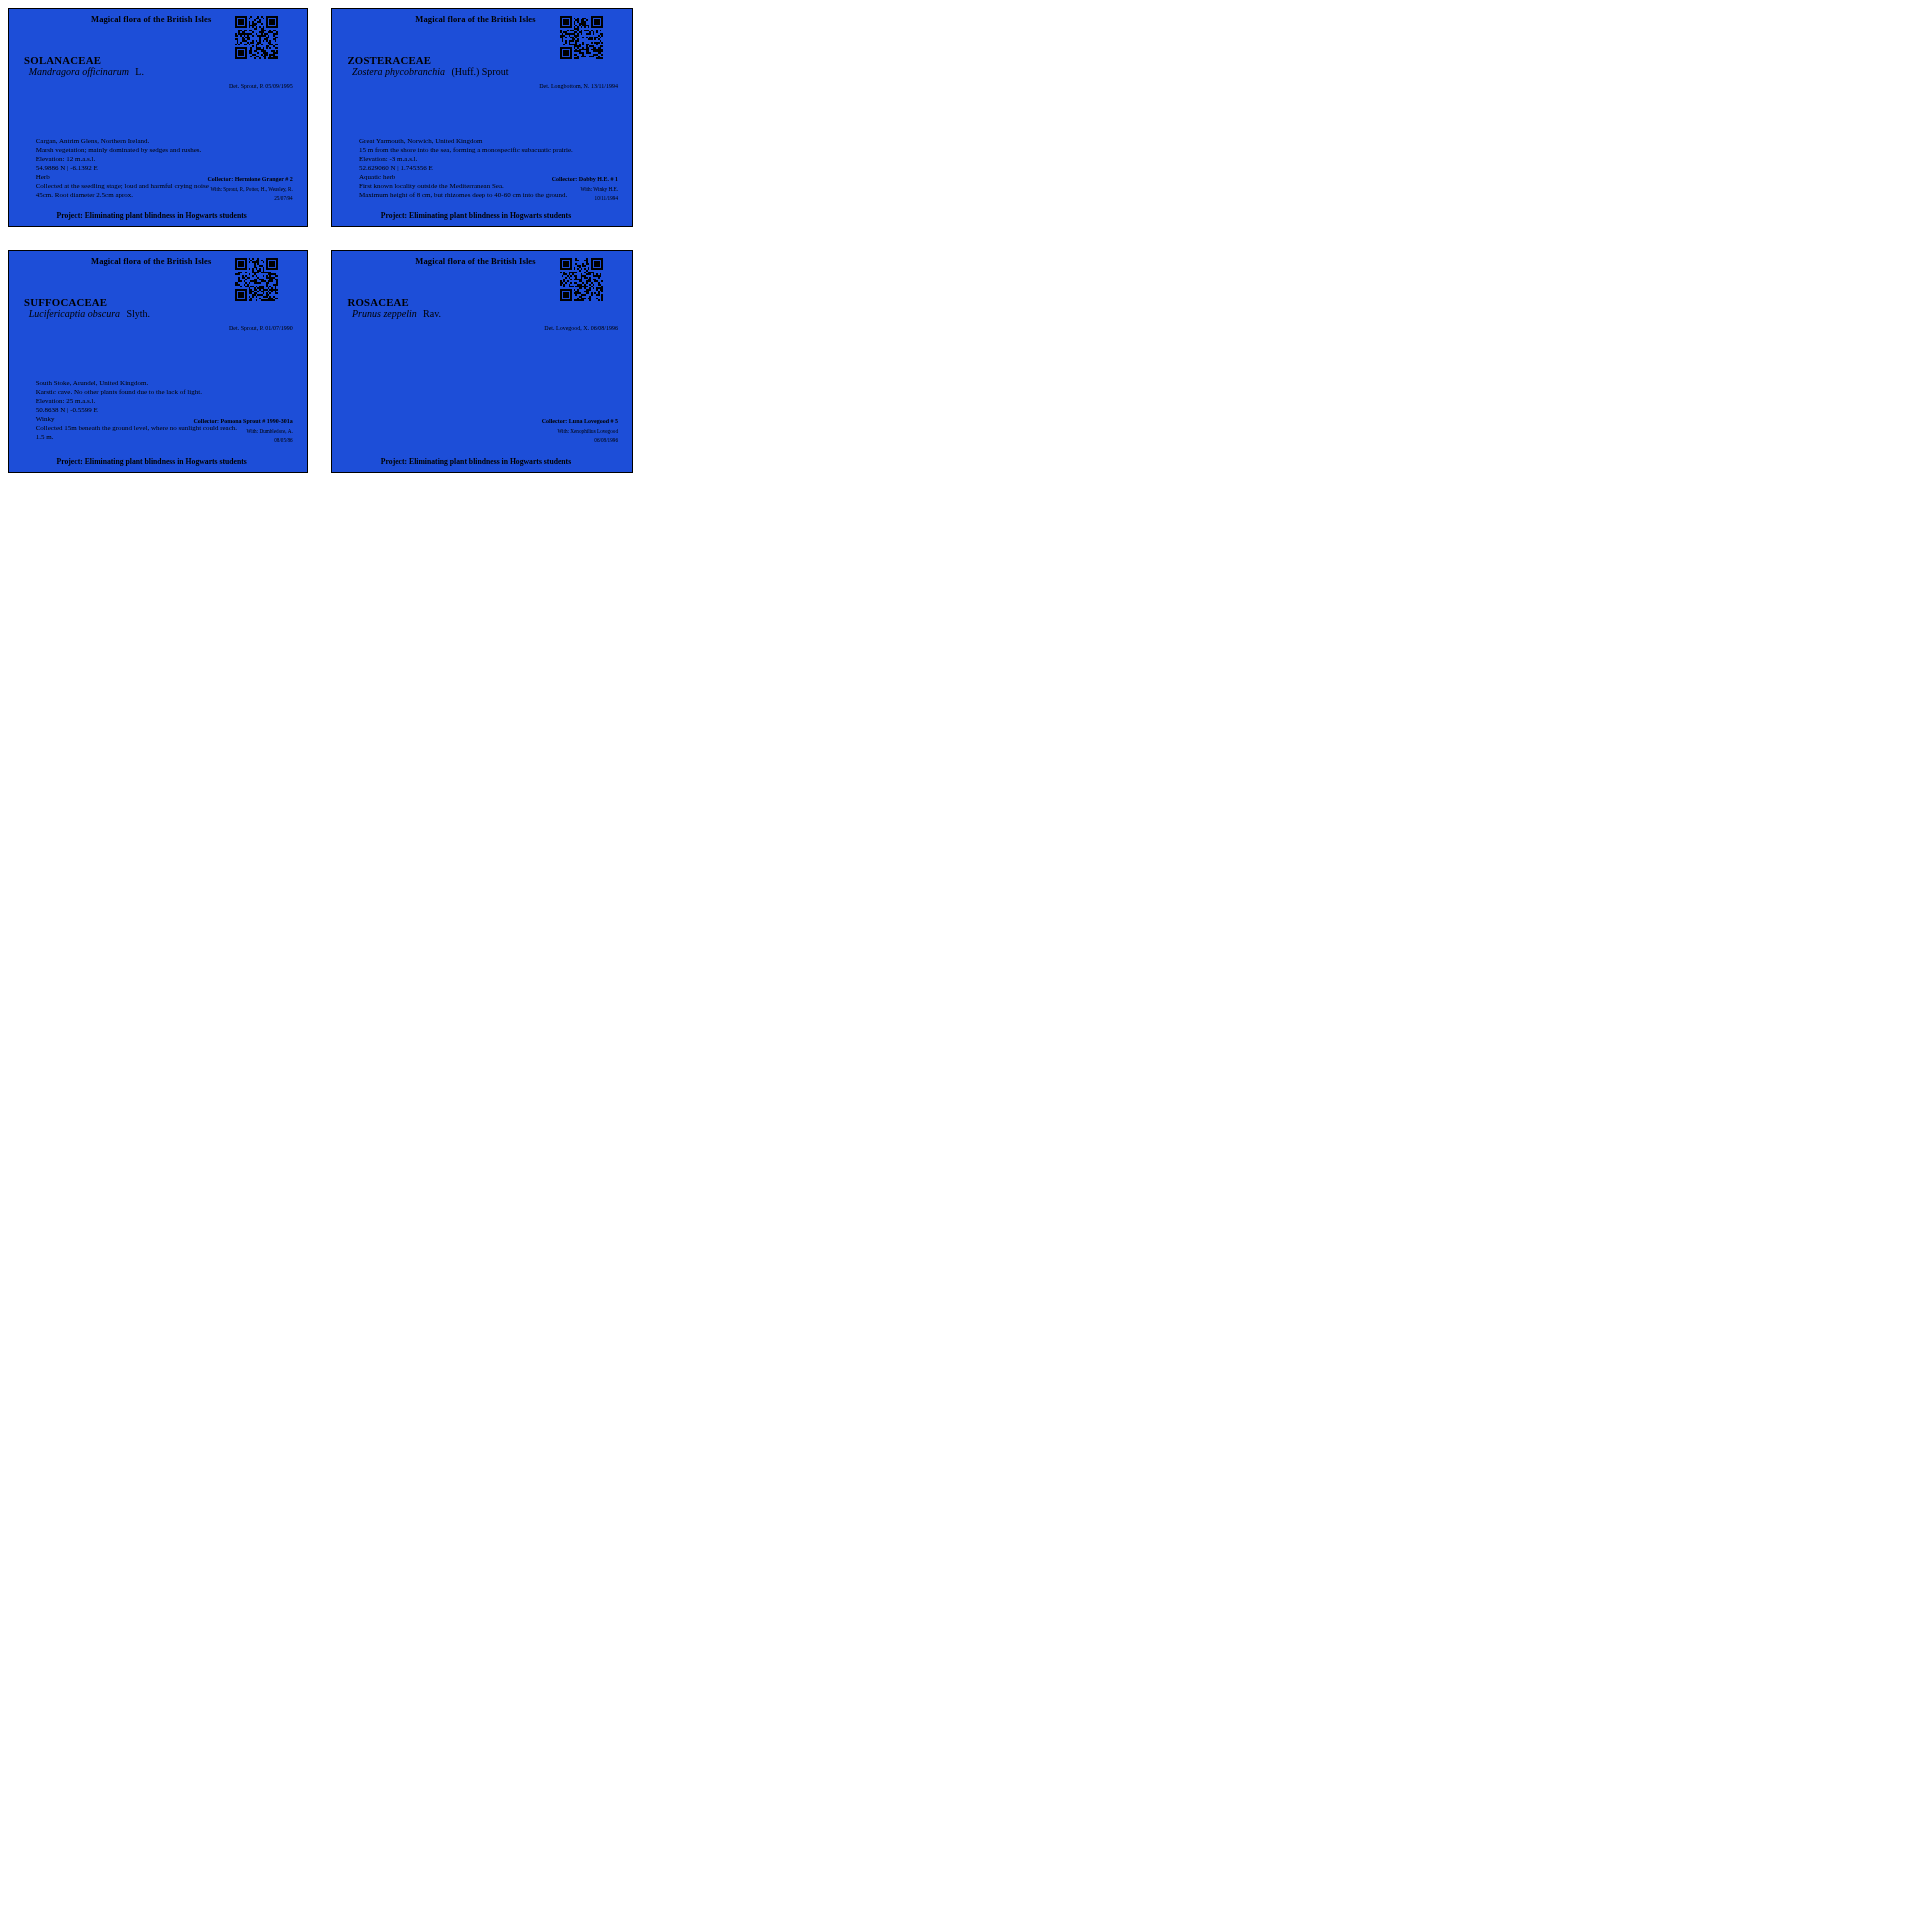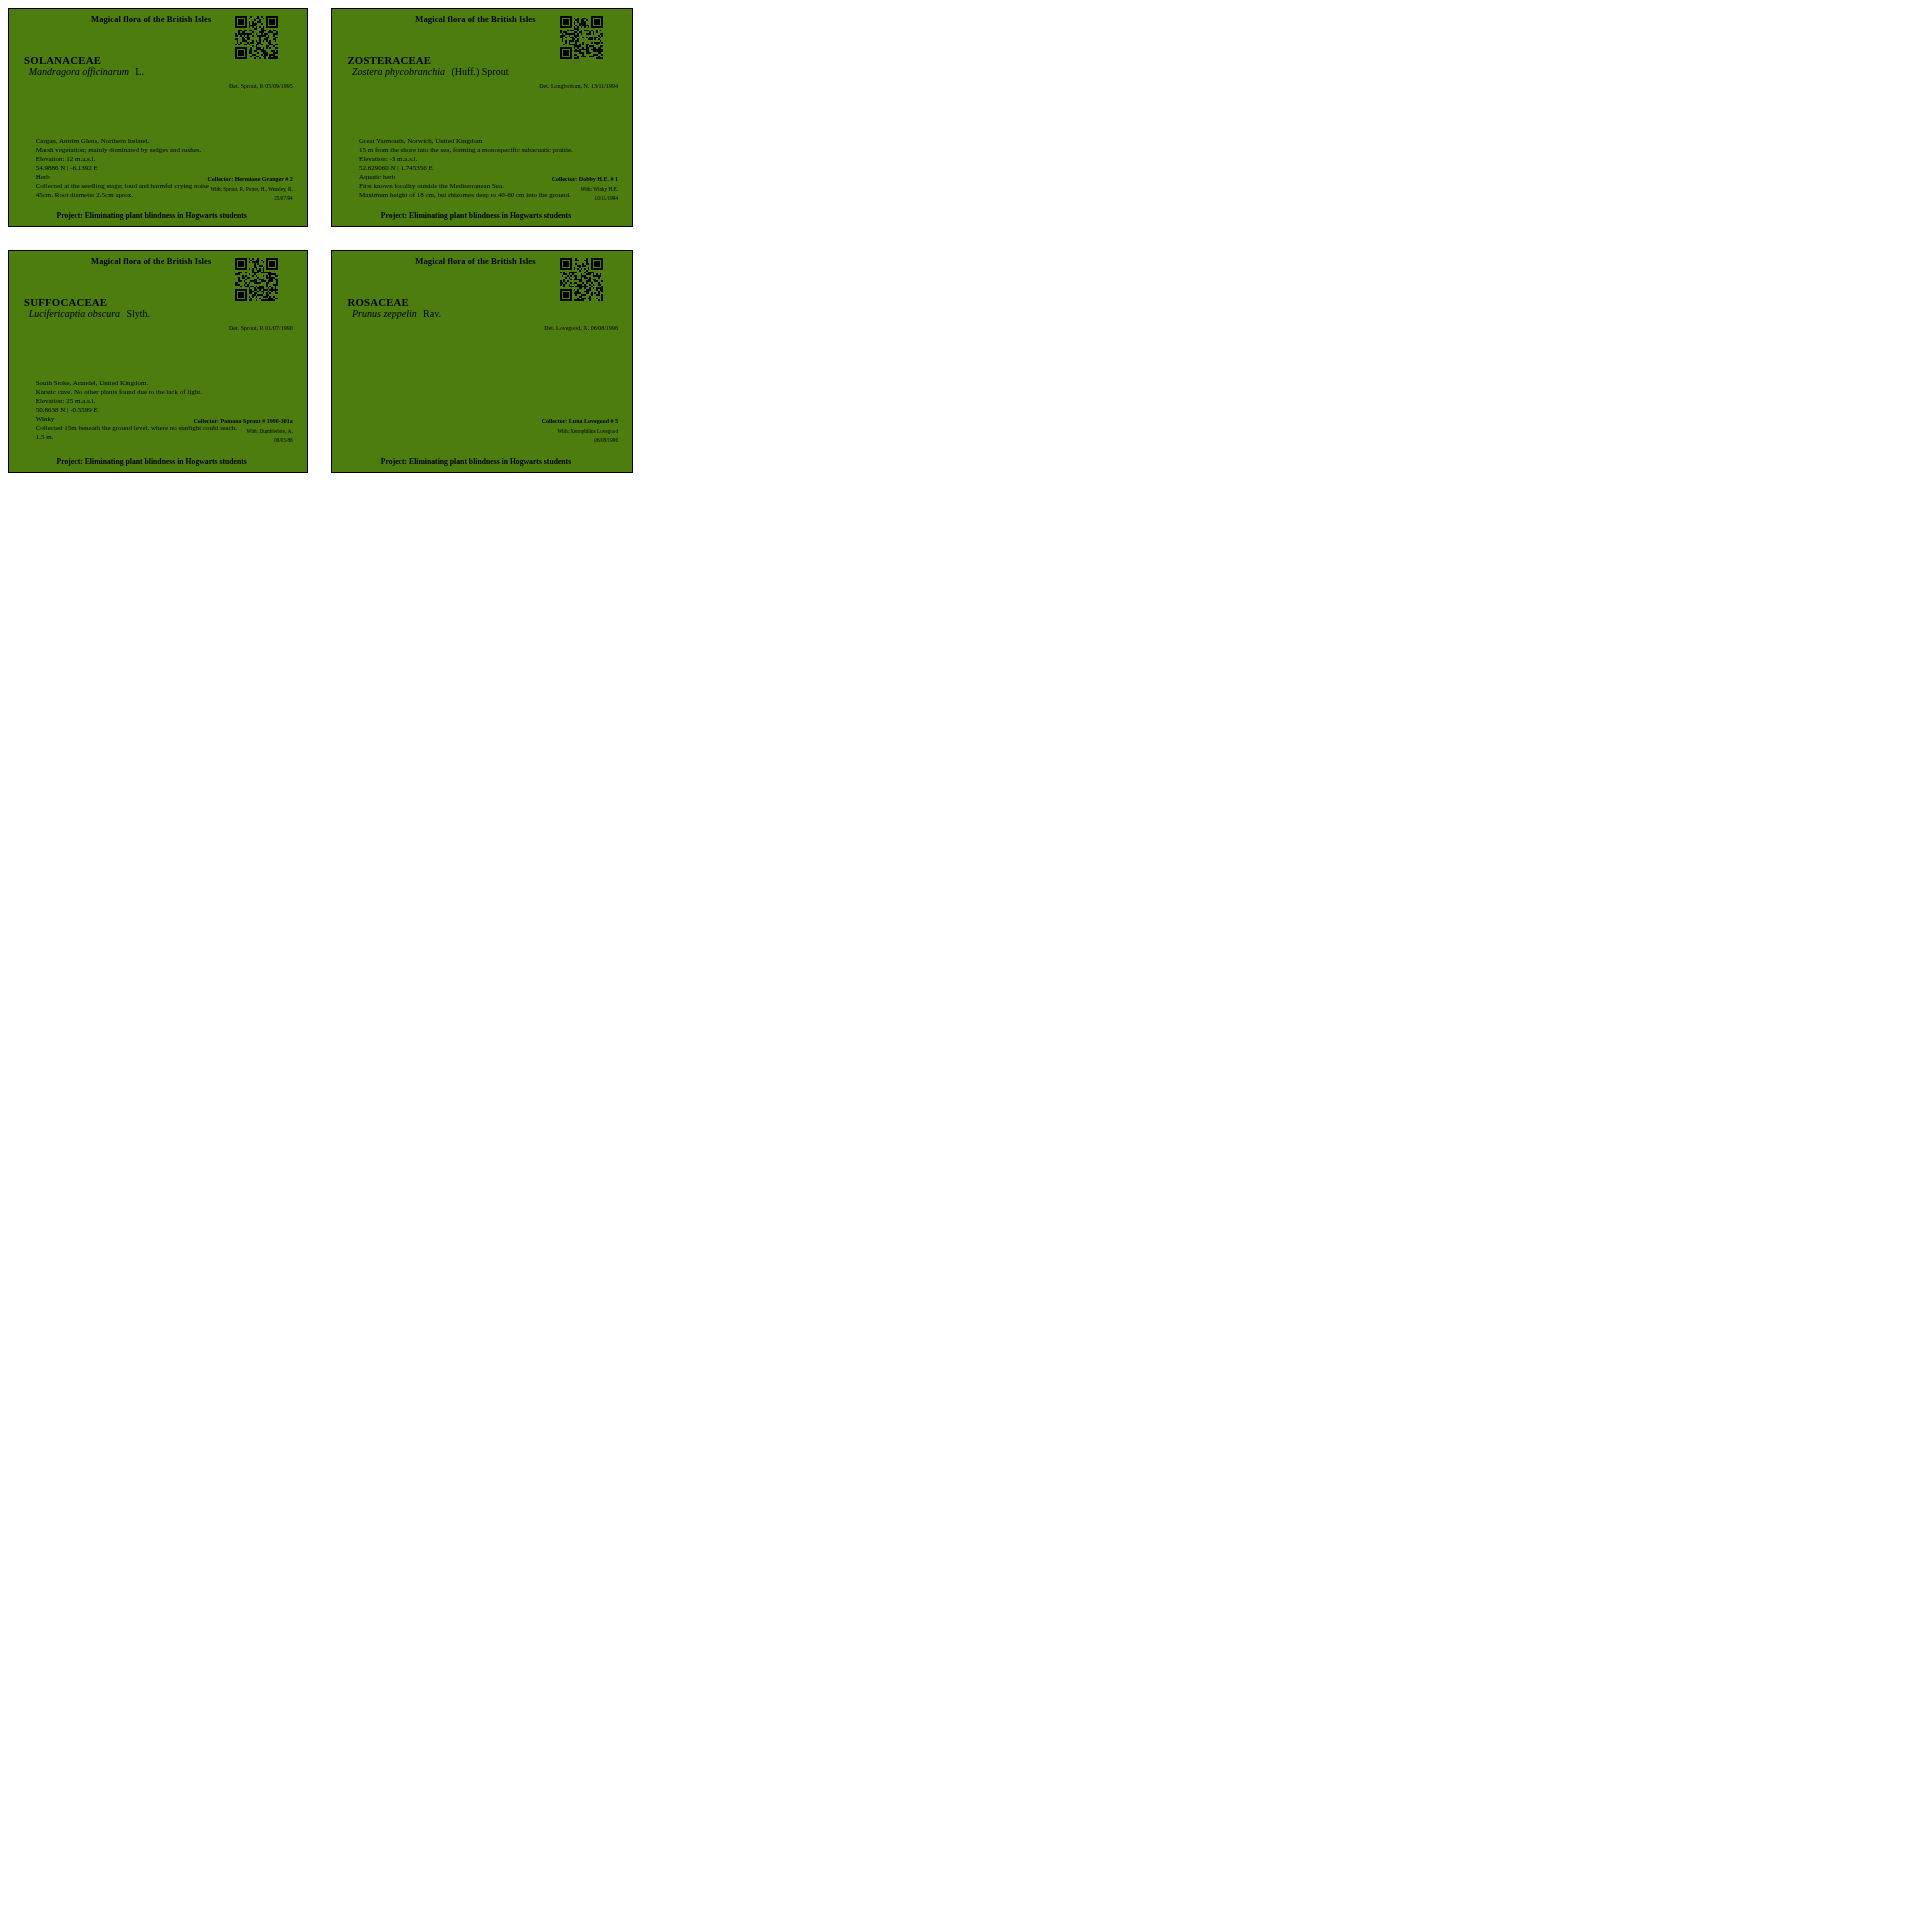--- a/index.html
+++ b/index.html
@@ -11,21 +11,21 @@
     width: 636px;
     height: 491px;
     position: relative;
     font-family: "Liberation Serif", "DejaVu Serif", serif;
     color: #000;
   }
   .card {
     position: absolute;
     box-sizing: border-box;
     border: 1.2px solid #000;
-    background: #4d7c0f;
+    background: #1d4ed8;
   }
   .card.c1 { left: 7.7px;  top: 8px;  width: 300px; height: 219px; }
   .card.c2 { left: 331px; top: 8px;  width: 302px; height: 219px; }
   .card.c3 { left: 7.7px;  top: 250px; width: 300px; height: 223px; }
   .card.c4 { left: 331px; top: 250px; width: 302px; height: 223px; }
 
   .title {
     position: absolute;
     left: 0; right: 0;
     top: 4.6px;
@@ -745,21 +745,21 @@
     <span class="sp-auth">(Huff.) Sprout</span>
   </div>
   <div class="det">Det. Longbottom, N. 13/11/1994</div>
   <div class="body">
     <div class="bl">Great Yarmouth, Norwich, United Kingdom</div>
     <div class="bl">15 m from the shore into the sea, forming a monospecific subacuatic prairie.</div>
     <div class="bl">Elevation: -3 m.a.s.l.</div>
     <div class="bl">52.629060 N | 1.745356 E</div>
     <div class="bl">Aquatic herb</div>
     <div class="bl">First known locality outside the Mediterranean Sea.</div>
-    <div class="bl">Maximum height of 18 cm, but rhizomes deep to 40-60 cm into the ground.</div>
+    <div class="bl">Maximum height of 8 cm, but rhizomes deep to 40-60 cm into the ground.</div>
   </div>
   <div class="collector">Collector: Dobby H.E. # 1</div>
   <div class="with">With: Winky H.E.</div>
   <div class="cdate">10/11/1994</div>
   <div class="project">Project: Eliminating plant blindness in Hogwarts students</div>
 </section>
 
 <section class="card c3">
   <div class="title">Magical flora of the British Isles</div>
   <svg class="qr" viewBox="0 0 100 100" fill="#000" shape-rendering="crispEdges">

